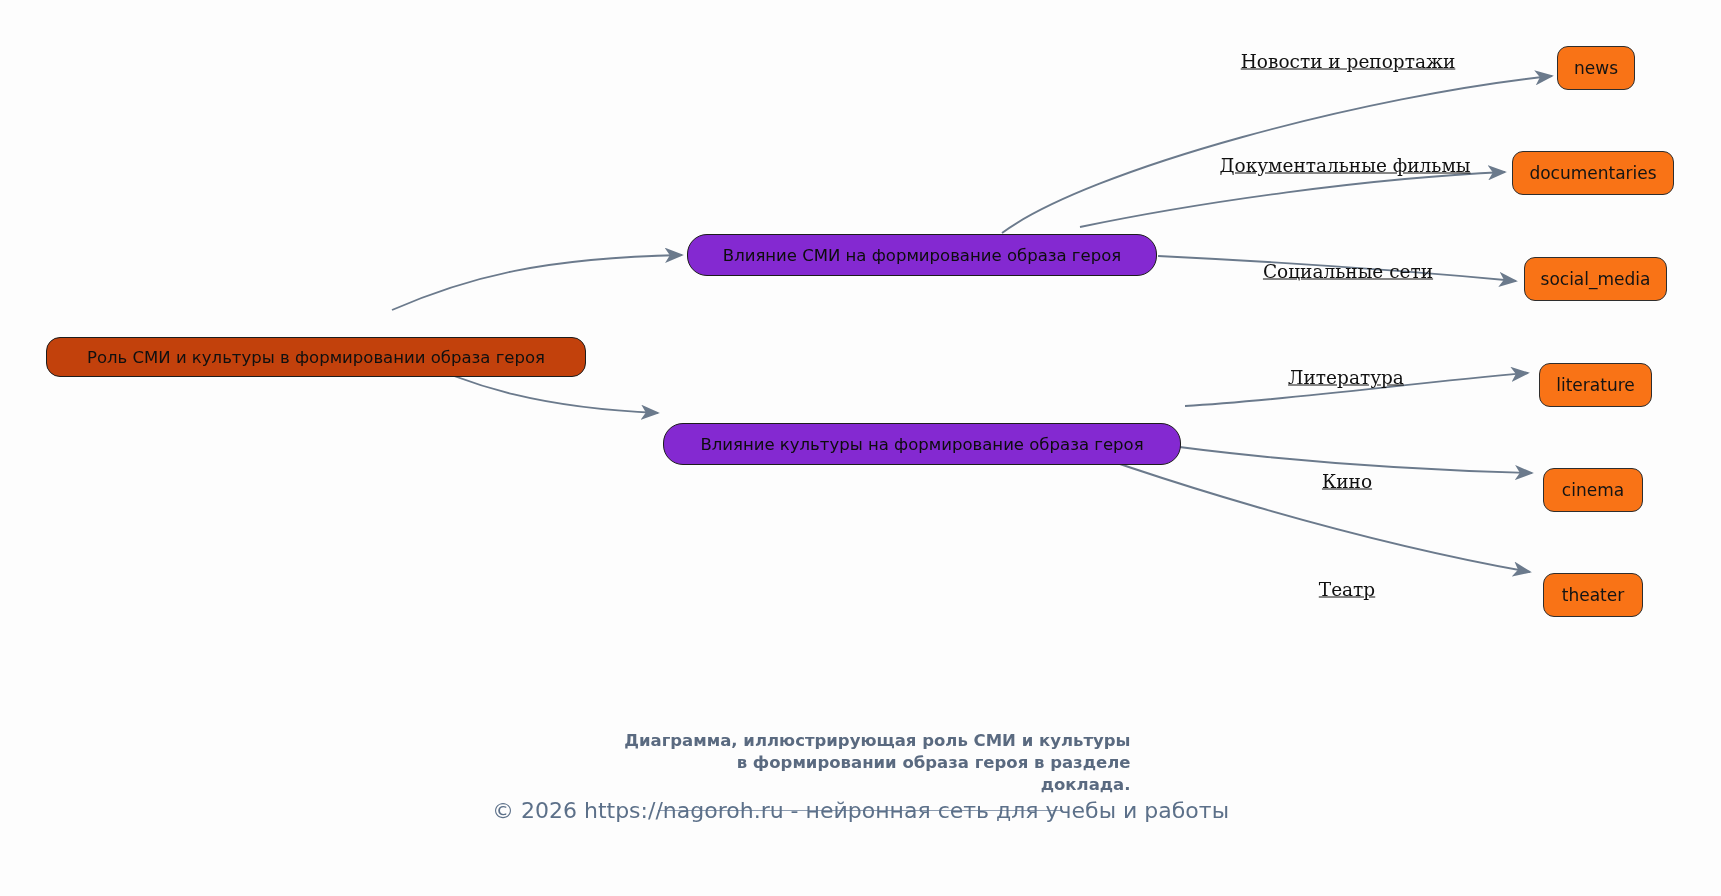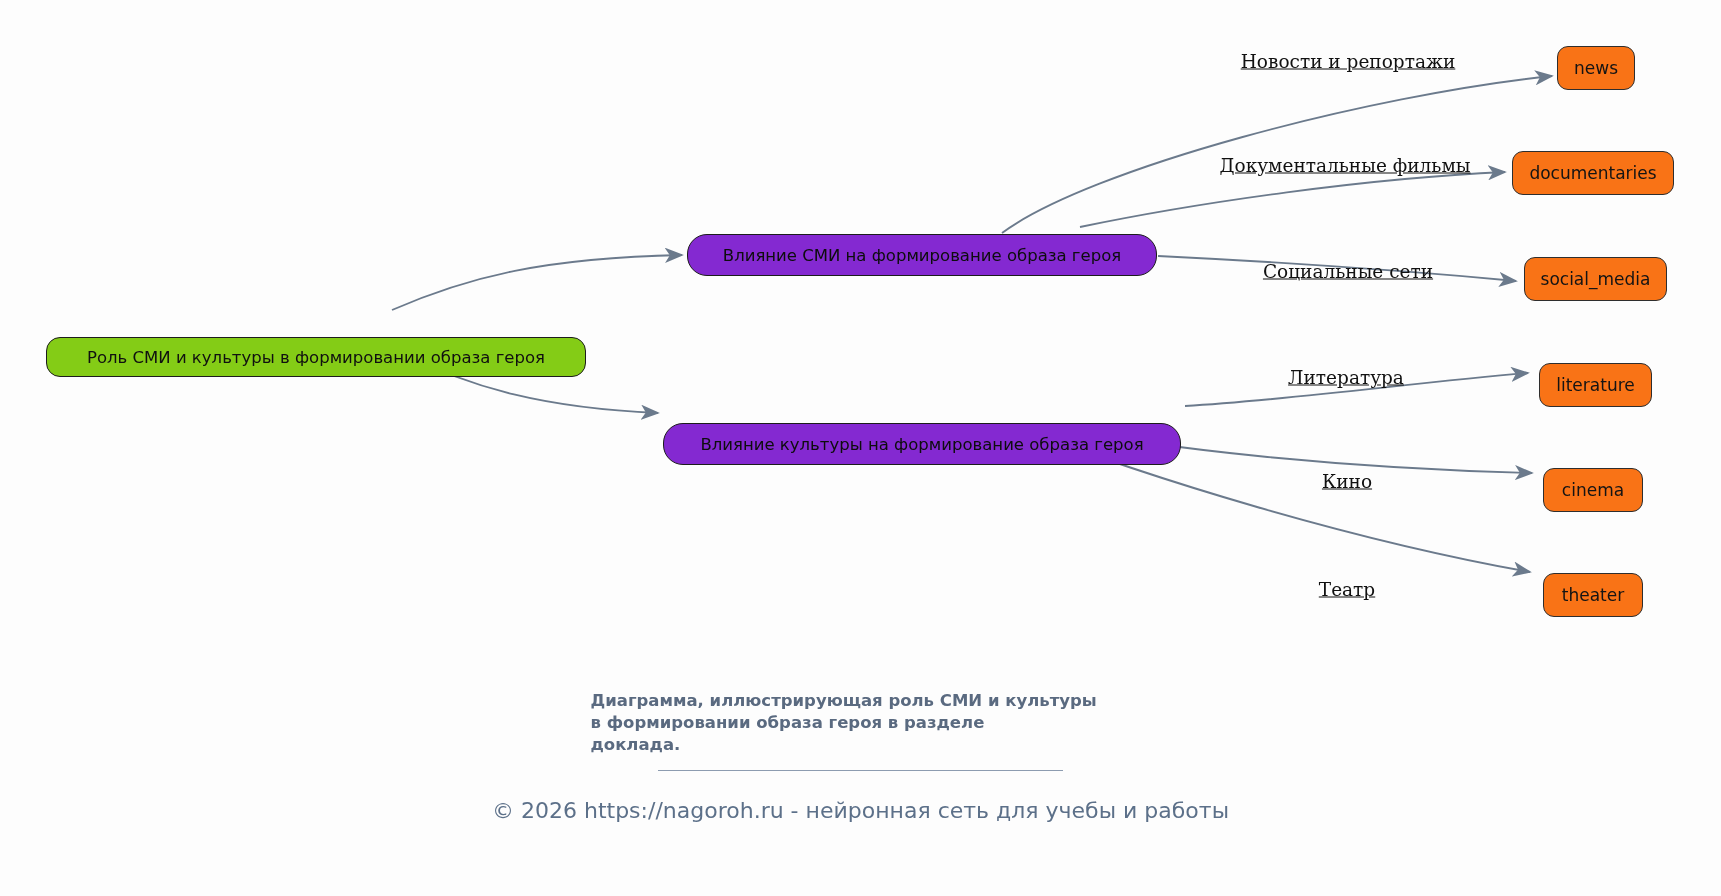--- a/index.html
+++ b/index.html
@@ -35,21 +35,21 @@
   .node {
     position: absolute;
     box-sizing: border-box;
     display: flex;
     align-items: center;
     justify-content: center;
     white-space: nowrap;
   }
 
   .node-root {
-    background: #84cc16;
+    background: #c2410c;
     border: 1.6px solid #1c1c1c;
     border-radius: 14px;
     color: #101010;
     font-size: 16.5px;
     padding: 16px 14px;
   }
 
   .node-branch {
     background: #8429d1;
     border: 1.6px solid #1c1c1c;
@@ -74,23 +74,23 @@
     font-size: 18.5px;
     color: #111111;
     white-space: nowrap;
     transform: translate(-50%, -50%);
     text-decoration: underline;
   }
 
   .caption-block {
     position: absolute;
     left: 0;
-    top: 690px;
-    width: 1721px;
-    text-align: left;
+    top: 730px;
+    width: 1721px;
+    text-align: right;
   }
 
   .caption-text {
     font-family: "DejaVu Sans", "Liberation Sans", sans-serif;
     font-weight: bold;
     font-size: 16.5px;
     line-height: 22px;
     color: #5a6a80;
     margin: 0 auto;
     width: 540px;

